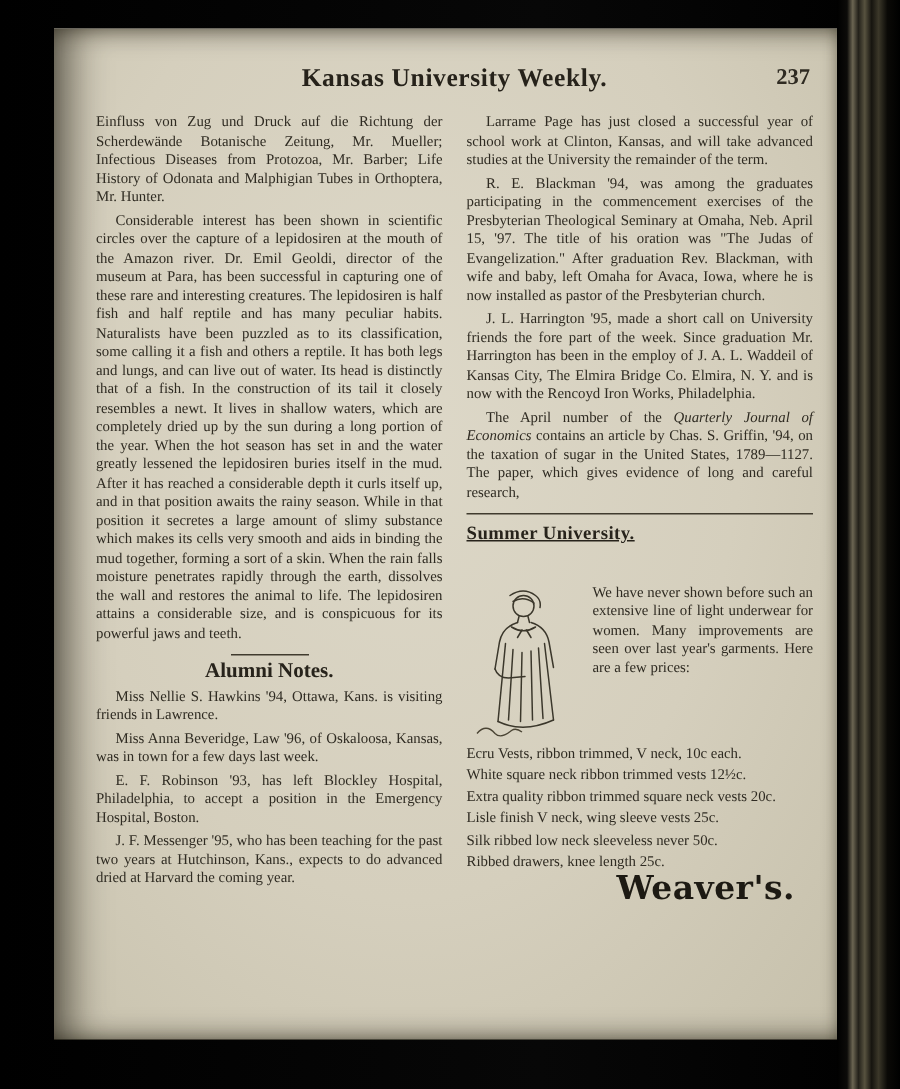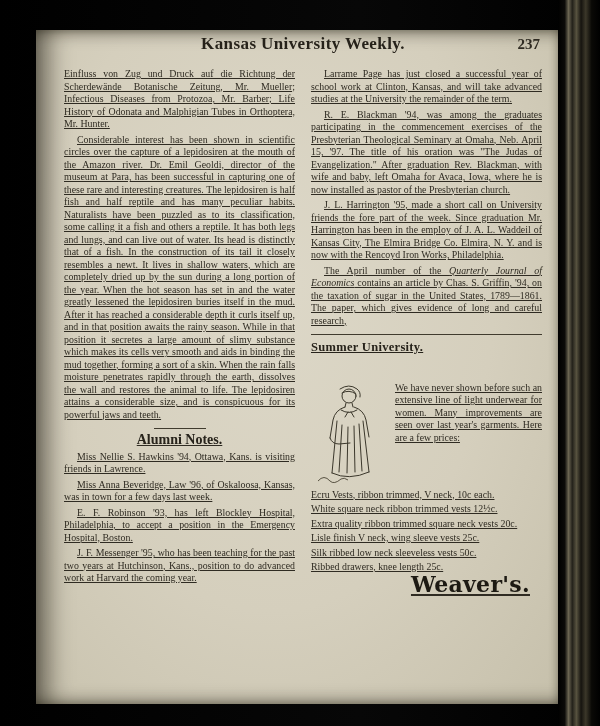--- a/index.html
+++ b/index.html
@@ -12,35 +12,35 @@
     position:relative; width:600px; height:726px;
     background:linear-gradient(90deg,#000 0%,#070707 60%,#000 100%);
   }
   .book-edge {
     position:absolute; left:558px; top:0; width:42px; height:726px;
     background:linear-gradient(90deg,
       #000 0%, #0c0b09 16%, #6b6552 25%, #23211a 34%,
       #57523f 44%, #16140f 55%, #3b3729 66%, #0a0906 80%, #000 100%);
   }
   .page {
-    position:absolute; left:36px; top:30px; width:522px; height:674px;
+    position:absolute; left:36px; top:19px; width:522px; height:674px;
     background:radial-gradient(ellipse at 45% 38%, #ddd8c8 0%, #d5cfbd 55%, #c6c0ab 100%);
     box-shadow:
       inset 20px 0 26px -10px rgba(15,12,4,0.6),
       inset -5px 0 10px -5px rgba(40,35,20,0.4),
       inset 0 12px 16px -12px rgba(30,25,10,0.55),
       inset 0 -12px 16px -12px rgba(30,25,10,0.5);
-    padding:4px 16px 10px 28px;
+    padding:23px 16px 10px 28px;
     color:#2f2b22;
     overflow:hidden;
   }
   .masthead { position:relative; text-align:center; margin-bottom:12px; height:22px; }
   .masthead .title { font-weight:bold; font-size:17px; letter-spacing:0.4px; color:#26221a; }
   .masthead .pagenum { position:absolute; right:2px; top:2px; font-size:15px; font-weight:bold; }
-  .columns { display:flex; gap:16px;text-decoration:underline; }
+  .columns { display:flex; gap:16px; }
   .col { flex:1; min-width:0; text-align:justify; font-size:9.9px; line-height:12.5px; }
   .col p { margin-bottom:3px; text-indent:13px; }
   .col p.noindent { text-indent:0; }
   .section-rule { width:52px; border:none; border-top:1px solid #403b2e; margin:7px auto 5px auto; }
   .section-head { text-align:center; font-weight:bold; font-size:14px; margin-bottom:4px; color:#27231b; }
   .ad-divider { border:none; border-top:1px solid #403b2e; margin:7px 0 6px 0; }
   .ad-head {
     font-size:12.5px; font-weight:bold; text-decoration:underline;
     text-align:left; margin-bottom:6px; color:#27231b; letter-spacing:0.3px;
   }
@@ -78,28 +78,28 @@
       <div class="col">
         <p class="noindent">Einfluss von Zug und Druck auf die Richtung der Scherdewände Botanische Zeitung, Mr. Mueller; Infectious Diseases from Protozoa, Mr. Barber; Life History of Odonata and Malphigian Tubes in Orthoptera, Mr. Hunter.</p>
         <p>Considerable interest has been shown in scientific circles over the capture of a lepidosiren at the mouth of the Amazon river.  Dr. Emil Geoldi, director of the museum at Para, has been successful in capturing one of these rare and interesting creatures.  The lepidosiren is half fish and half reptile and has many peculiar habits.  Naturalists have been puzzled as to its classification, some calling it a fish and others a reptile.  It has both legs and lungs, and can live out of water.  Its head is distinctly that of a fish.  In the construction of its tail it closely resembles a newt.  It lives in shallow waters, which are completely dried up by the sun during a long portion of the year.  When the hot season has set in and the water greatly lessened the lepidosiren buries itself in the mud.  After it has reached a considerable depth it curls itself up, and in that position awaits the rainy season.  While in that position it secretes a large amount of slimy substance which makes its cells very smooth and aids in binding the mud together, forming a sort of a skin.  When the rain falls moisture penetrates rapidly through the earth, dissolves the wall and restores the animal to life.  The lepidosiren attains a considerable size, and is conspicuous for its powerful jaws and teeth.</p>
 
         <hr class="section-rule">
         <div class="section-head">Alumni Notes.</div>
 
         <p>Miss Nellie S. Hawkins '94, Ottawa, Kans. is visiting friends in Lawrence.</p>
         <p>Miss Anna Beveridge, Law '96, of Oskaloosa, Kansas, was in town for a few days last week.</p>
         <p>E. F. Robinson '93, has left Blockley Hospital, Philadelphia, to accept a position in the Emergency Hospital, Boston.</p>
-        <p>J. F. Messenger '95, who has been teaching for the past two years at Hutchinson, Kans., position to do advanced work at Harvard the coming year.</p>
+        <p>J. F. Messenger '95, who has been teaching for the past two years at Hutchinson, Kans., expects to do advanced dried at Harvard the coming year.</p>
       </div>
 
       <div class="col">
         <p>Larrame Page has just closed a successful year of school work at Clinton, Kansas, and will take advanced studies at the University the remainder of the term.</p>
         <p>R. E. Blackman '94, was among the graduates participating in the commencement exercises of the Presbyterian Theological Seminary at Omaha, Neb. April 15, '97.  The title of his oration was "The Judas of Evangelization."  After graduation Rev. Blackman, with wife and baby, left Omaha for Avaca, Iowa, where he is now installed as pastor of the Presbyterian church.</p>
         <p>J. L. Harrington '95, made a short call on University friends the fore part of the week. Since graduation Mr. Harrington has been in the employ of J. A. L. Waddeil of Kansas City, The Elmira Bridge Co. Elmira, N. Y. and is now with the Rencoyd Iron Works, Philadelphia.</p>
-        <p><span>The April number of the </span><span class="italic">Quarterly Journal of Economics</span><span> contains an article by Chas. S. Griffin, '94, on the taxation of sugar in the United States, 1789—1861.  The paper, which gives evidence of long and careful research,</span></p>
+        <p><span>The April number of the </span><span class="italic">Quarterly Journal of Economics</span><span> contains an article by Chas. S. Griffin, '94, on the taxation of sugar in the United States, 1789—1127.  The paper, which gives evidence of long and careful research,</span></p>
 
         <hr class="ad-divider">
         <div class="ad-head">Summer University.</div>
 
         <div class="ad-body">
           <div class="illustration">
             <svg viewBox="0 0 76 102" width="76" height="102">
               <g fill="none" stroke="#3b372b" stroke-width="1" stroke-linecap="round">
                 <path d="M29 6 q9 -6 17 0 q4 3 3 8"></path>
                 <circle cx="38" cy="13" r="7"></circle>
@@ -118,21 +118,21 @@
             </svg>
           </div>
           <p class="ad-intro">We have never shown before such an extensive line of light underwear for women.  Many improvements are seen over last year's garments.  Here are a few prices:</p>
         </div>
 
         <div class="prices">
           <p>Ecru Vests, ribbon trimmed, V neck, 10c each.</p>
           <p>White square neck ribbon trimmed vests 12½c.</p>
           <p>Extra quality ribbon trimmed square neck vests 20c.</p>
           <p>Lisle finish V neck, wing sleeve vests 25c.</p>
-          <p>Silk ribbed low neck sleeveless vests 50c.</p>
+          <p>Silk ribbed low neck sleeveless never 50c.</p>
           <p>Ribbed drawers, knee length 25c.</p>
         </div>
 
         <div class="weavers">Weaver's.</div>
       </div>
 
     </div>
   </div>
 </div>
 

